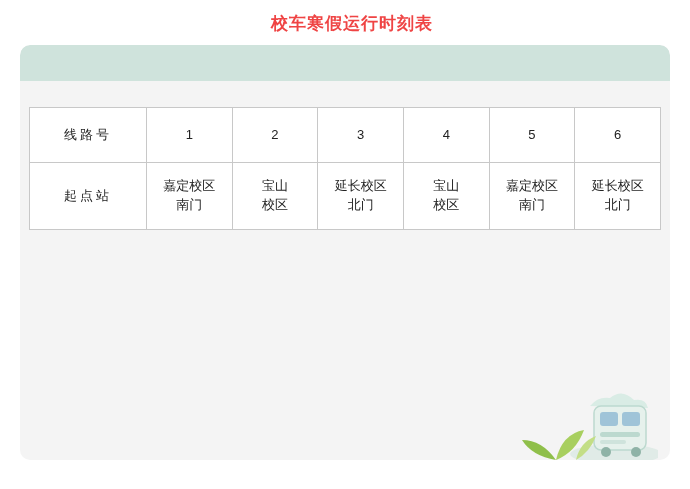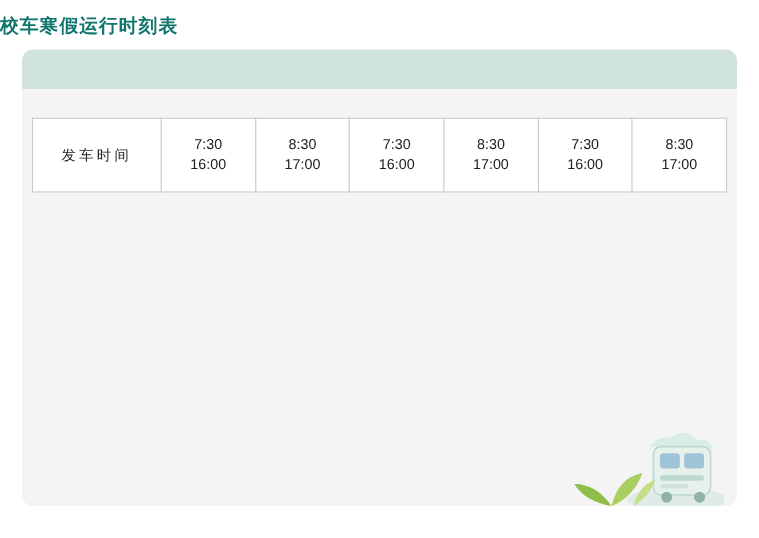--- a/index.html
+++ b/index.html
@@ -16,27 +16,28 @@
   }
 
   .page {
     position: relative;
     width: 690px;
     height: 489px;
     box-sizing: border-box;
   }
 
   .page-title {
-    text-align: left;
+    text-align: center;
     font-size: 17px;
     font-weight: bold;
-    color: #0f766e;
+    color: #ef4444;
     letter-spacing: 1px;
     padding-top: 12px;
     padding-bottom: 10px;
+    padding-left: 14px;
   }
 
   .card {
     position: relative;
     margin: 0 20px;
     background: #f4f4f4;
     border-radius: 10px;
     height: 415px;
     box-sizing: border-box;
     overflow: hidden;
@@ -120,28 +121,37 @@
 
   <div class="page-title">校车寒假运行时刻表</div>
 
   <div class="card">
 
     <div class="card-topbar"></div>
 
     <div class="table-wrap">
       <table class="schedule">
         <tbody>
-          <tr class="row-time">
-            <td class="rowhead">发车时间</td>
-            <td>7:30<br>16:00</td>
-            <td>8:30<br>17:00</td>
-            <td>7:30<br>16:00</td>
-            <td>8:30<br>17:00</td>
-            <td>7:30<br>16:00</td>
-            <td>8:30<br>17:00</td>
+          <tr class="row-lines">
+            <td class="rowhead">线路号</td>
+            <td class="cell-line">1</td>
+            <td class="cell-line">2</td>
+            <td class="cell-line">3</td>
+            <td class="cell-line">4</td>
+            <td class="cell-line">5</td>
+            <td class="cell-line">6</td>
+          </tr>
+          <tr class="row-start">
+            <td class="rowhead">起点站</td>
+            <td>嘉定校区<br>南门</td>
+            <td>宝山<br>校区</td>
+            <td>延长校区<br>北门</td>
+            <td>宝山<br>校区</td>
+            <td>嘉定校区<br>南门</td>
+            <td>延长校区<br>北门</td>
           </tr>
         </tbody>
       </table>
     </div>
 
 
     <svg class="deco" viewBox="0 0 160 90">
       <ellipse cx="118" cy="84" rx="46" ry="10" fill="#cfe3dc" opacity="0.55"></ellipse>
       <path d="M92 36 q8 -10 20 -8 q12 -10 24 2 q12 -2 14 8 z" fill="#d9ece5"></path>
       <rect x="96" y="36" width="52" height="44" rx="7" fill="#e6f1ec" stroke="#bcd9cf" stroke-width="1.5"></rect>

